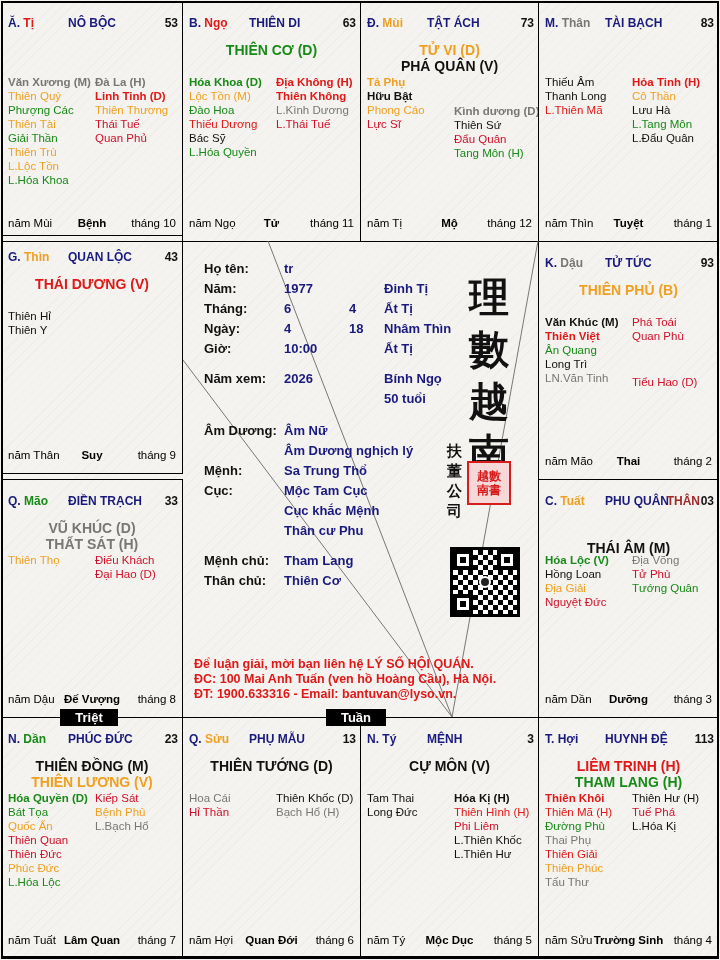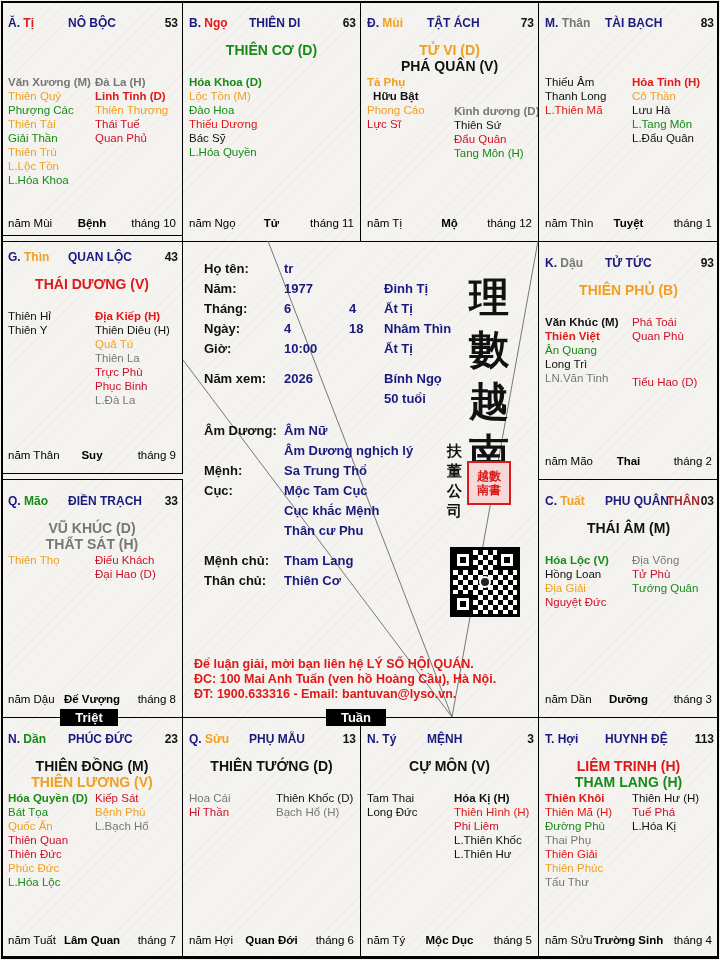--- a/index.html
+++ b/index.html
@@ -82,39 +82,45 @@
         <div style="color: rgb(24, 138, 24);">THIÊN CƠ (D)</div>
       </div>
   <div class="col" style="left: 6px; top: 73px;">
         <div class="b" style="color: rgb(24, 138, 24);">Hóa Khoa (D)</div>
         <div style="color: rgb(240, 160, 32);">Lộc Tồn (M)</div>
         <div style="color: rgb(24, 138, 24);">Đào Hoa</div>
         <div style="color: rgb(224, 24, 24);">Thiếu Dương</div>
         <div style="color: rgb(17, 17, 17);">Bác Sỹ</div>
         <div style="color: rgb(24, 138, 24);">L.Hóa Quyền</div>
       </div>
+  <div class="col" style="left: 93px; top: 73px;">
+        <div class="b" style="color: rgb(224, 24, 24);">Địa Không (H)</div>
+        <div class="b" style="color: rgb(224, 24, 24);">Thiên Không</div>
+        <div style="color: rgb(119, 119, 119);">L.Kình Dương</div>
+        <div style="color: rgb(208, 16, 42);">L.Thái Tuế</div>
+      </div>
   <div class="foot">
     <span class="y">năm Ngọ</span>
     <span class="t">Tử</span>
     <span class="m">tháng 11</span>
   </div>
 </div>
   <div class="cell" style="left:360px;top:1px;width:179px;height:241px;">
   <div class="hdr">
     <span class="can"><span style="color:#1a1a7e">Đ.</span> <span style="color: rgb(240, 160, 32);">Mùi</span></span>
     <span class="pal">TẬT ÁCH</span>
     <span class="age">73</span>
   </div>
   <div class="main" style="top: 40px;">
         <div style="color: rgb(240, 160, 32);">TỬ VI (D)</div>
         <div style="color: rgb(17, 17, 17);">PHÁ QUÂN (V)</div>
       </div>
   <div class="col" style="left: 6px; top: 73px;">
         <div class="b" style="color: rgb(240, 160, 32);">Tả Phụ</div>
-        <div class="b" style="color: rgb(17, 17, 17); text-align: center;">Hữu Bật</div>
+        <div class="b" style="color: rgb(17, 17, 17);">Hữu Bật</div>
         <div style="color: rgb(240, 160, 32);">Phong Cáo</div>
         <div style="color: rgb(208, 16, 42);">Lực Sĩ</div>
       </div>
   <div class="col" style="left: 93px; top: 73px;">
         <div class="b" style="color: rgb(119, 119, 119); margin-top: 29px;">Kình dương (D)</div>
         <div style="color: rgb(17, 17, 17);">Thiên Sứ</div>
         <div style="color: rgb(208, 16, 42);">Đẩu Quân</div>
         <div style="color: rgb(24, 138, 24);">Tang Môn (H)</div>
       </div>
   <div class="foot">
@@ -155,29 +161,20 @@
     <span class="pal">QUAN LỘC</span>
     <span class="age">43</span>
   </div>
   <div class="main" style="top: 40px;">
         <div style="color: rgb(224, 24, 24);">THÁI DƯƠNG (V)</div>
       </div>
   <div class="col" style="left: 6px; top: 73px;">
         <div style="color: rgb(17, 17, 17);">Thiên Hỉ</div>
         <div style="color: rgb(17, 17, 17);">Thiên Y</div>
       </div>
-  <div class="col" style="left: 93px; top: 73px;">
-        <div class="b" style="color: rgb(224, 24, 24);">Địa Kiếp (H)</div>
-        <div style="color: rgb(17, 17, 17);">Thiên Diêu (H)</div>
-        <div style="color: rgb(240, 160, 32);">Quả Tú</div>
-        <div style="color: rgb(119, 119, 119);">Thiên La</div>
-        <div style="color: rgb(208, 16, 42);">Trực Phù</div>
-        <div style="color: rgb(208, 16, 42);">Phục Binh</div>
-        <div style="color: rgb(119, 119, 119);">L.Đà La</div>
-      </div>
   <div class="foot">
     <span class="y">năm Thân</span>
     <span class="t">Suy</span>
     <span class="m">tháng 9</span>
   </div>
 </div>
   <div class="cell" style="left:538px;top:241px;width:181px;height:239px;">
   <div class="hdr">
     <span class="can"><span style="color:#1a1a7e">K.</span> <span style="color: rgb(119, 119, 119);">Dậu</span></span>
     <span class="pal">TỬ TỨC</span>
@@ -229,21 +226,21 @@
   </div>
 </div>
   <div class="cell" style="left:538px;top:479px;width:181px;height:239px;">
   <div class="hdr">
     <span class="can"><span style="color:#1a1a7e">C.</span> <span style="color: rgb(240, 160, 32);">Tuất</span></span>
     <span class="pal">PHU QUÂN</span>
     <span class="age">03</span>
   <span style="position: absolute; right: 14px; color: rgb(160, 42, 42);">THÂN</span>
       </div>
   <div class="main" style="top: 40px;">
-        <div style="color: rgb(17, 17, 17);">THÁI ÂM (M)</div>
+        <div style="color: rgb(17, 17, 17); margin-top: 20px;">THÁI ÂM (M)</div>
       </div>
   <div class="col" style="left: 6px; top: 73px;">
         <div class="b" style="color: rgb(24, 138, 24);">Hóa Lộc (V)</div>
         <div style="color: rgb(17, 17, 17);">Hồng Loan</div>
         <div style="color: rgb(240, 160, 32);">Địa Giải</div>
         <div style="color: rgb(208, 16, 42);">Nguyệt Đức</div>
       </div>
   <div class="col" style="left: 93px; top: 73px;">
         <div style="color: rgb(119, 119, 119);">Địa Võng</div>
         <div style="color: rgb(208, 16, 42);">Tử Phù</div>

